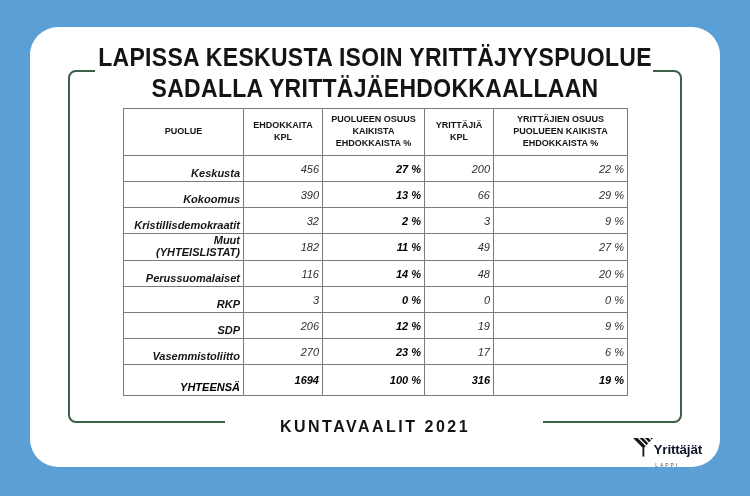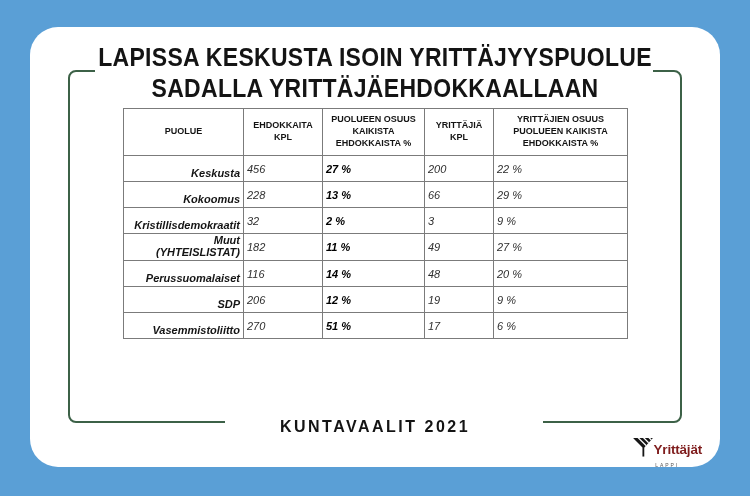--- a/index.html
+++ b/index.html
@@ -80,21 +80,21 @@
     color: #141414;
   }
   table.party-table td { height: 23px; font-size: 11px; font-style: italic; }
   table.party-table td.party {
     text-align: right;
     vertical-align: bottom;
     font-weight: bold;
     padding-bottom: 2px;
     color: #141414;
   }
-  table.party-table td.num { text-align: left; vertical-align: middle; color: #2e2e2e; }
+  table.party-table td.num { text-align: right; vertical-align: middle; color: #2e2e2e; }
   table.party-table td.pct { font-weight: bold; color: #000; }
   table.party-table tr.total td { height: 28px; font-weight: bold; color: #000; }
 
   .caption {
     position: absolute;
     left: 225px; top: 417px;
     width: 300px;
     text-align: center;
     font-size: 16px;
     font-weight: bold;
@@ -106,21 +106,21 @@
   }
 
   .logo {
     position: absolute;
     right: 48px; top: 438px;
     display: flex;
     flex-direction: column;
     align-items: center;
   }
   .logo-row { display: flex; align-items: center; gap: 1px; }
-  .logo-name { font-size: 13.5px; font-weight: bold; color: #7f1d1d; letter-spacing: -0.2px; }
+  .logo-name { font-size: 13.5px; font-weight: bold; color: #0f172a; letter-spacing: -0.2px; }
   .logo-region { font-size: 5px; letter-spacing: 2px; color: #555; margin-top: 1px; }
 </style>
 </head>
 <body style="background: rgb(90, 159, 214);">
 
 <div class="stage">
 
   <div class="card"></div>
 
   <div class="frame" style="border-color: rgb(60, 97, 71);"></div>
@@ -153,21 +153,21 @@
       <tbody>
           <tr>
             <td class="party">Keskusta</td>
             <td class="num">456</td>
             <td class="num pct">27 %</td>
             <td class="num">200</td>
             <td class="num">22 %</td>
           </tr>
           <tr>
             <td class="party">Kokoomus</td>
-            <td class="num">228</td>
+            <td class="num">390</td>
             <td class="num pct">13 %</td>
             <td class="num">66</td>
             <td class="num">29 %</td>
           </tr>
           <tr>
             <td class="party">Kristillisdemokraatit</td>
             <td class="num">32</td>
             <td class="num pct">2 %</td>
             <td class="num">3</td>
             <td class="num">9 %</td>
@@ -180,32 +180,46 @@
             <td class="num">27 %</td>
           </tr>
           <tr>
             <td class="party">Perussuomalaiset</td>
             <td class="num">116</td>
             <td class="num pct">14 %</td>
             <td class="num">48</td>
             <td class="num">20 %</td>
           </tr>
           <tr>
+            <td class="party">RKP</td>
+            <td class="num">3</td>
+            <td class="num pct">0 %</td>
+            <td class="num">0</td>
+            <td class="num">0 %</td>
+          </tr>
+          <tr>
             <td class="party">SDP</td>
             <td class="num">206</td>
             <td class="num pct">12 %</td>
             <td class="num">19</td>
             <td class="num">9 %</td>
           </tr>
           <tr>
             <td class="party">Vasemmistoliitto</td>
             <td class="num">270</td>
-            <td class="num pct">51 %</td>
+            <td class="num pct">23 %</td>
             <td class="num">17</td>
             <td class="num">6 %</td>
+          </tr>
+          <tr class="total">
+            <td class="party">YHTEENSÄ</td>
+            <td class="num">1694</td>
+            <td class="num pct">100 %</td>
+            <td class="num">316</td>
+            <td class="num">19 %</td>
           </tr>
         </tbody>
     </table>
   </div>
 
   <div class="caption">KUNTAVAALIT 2021</div>
 
   <div class="logo">
     <div class="logo-row">
       <span>

